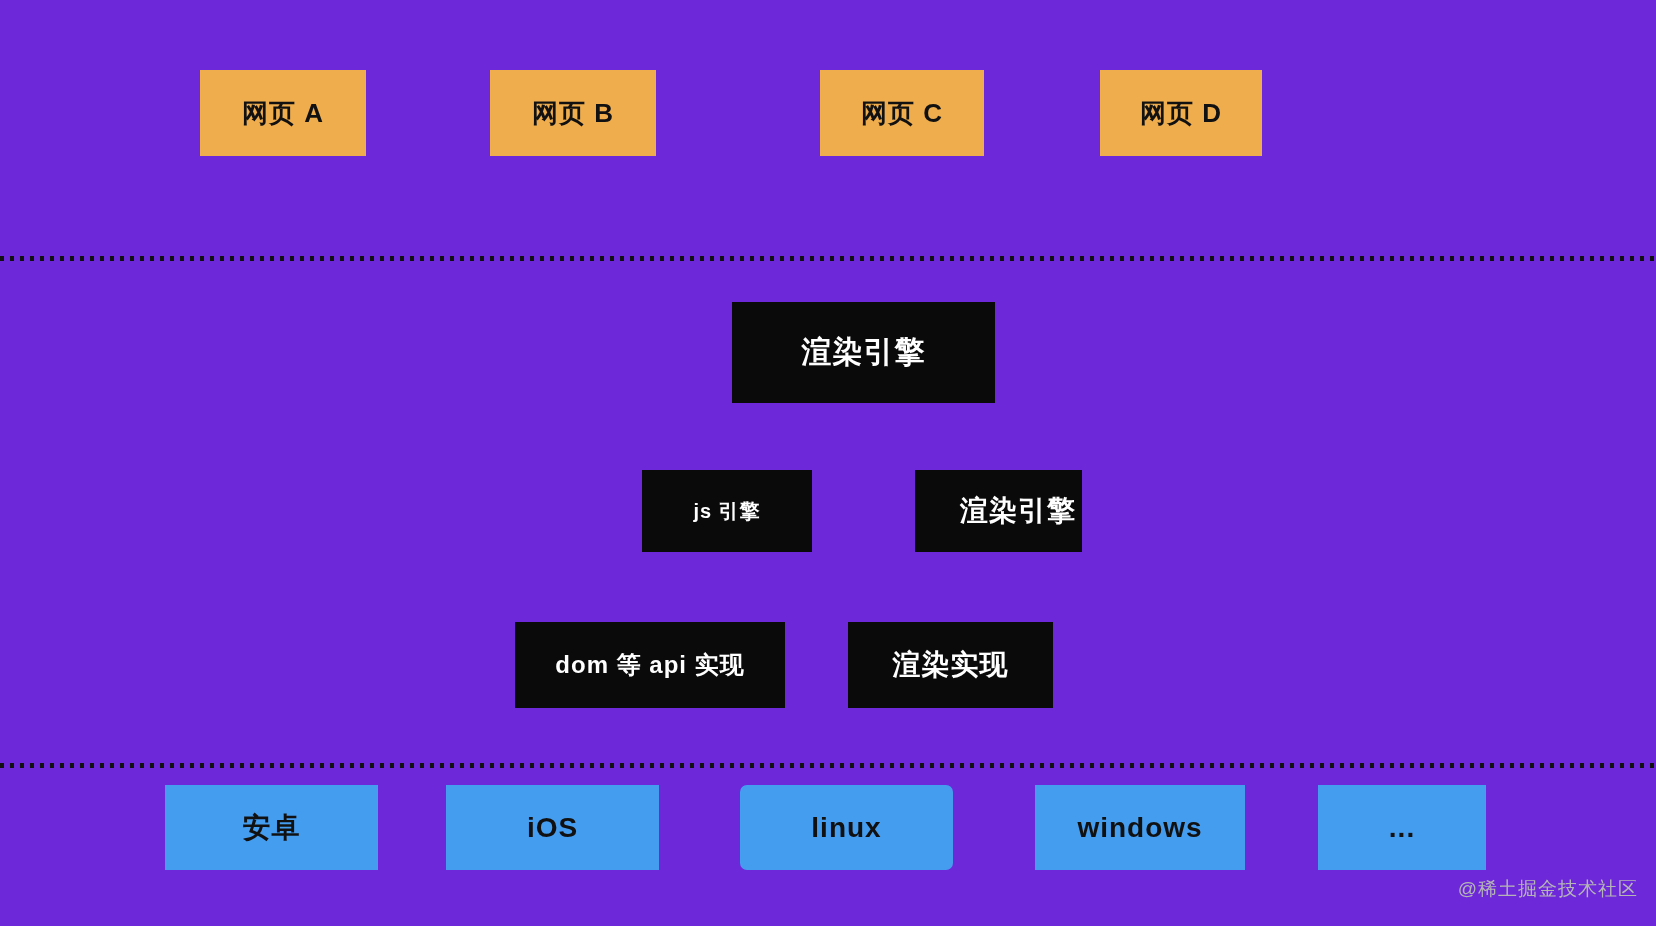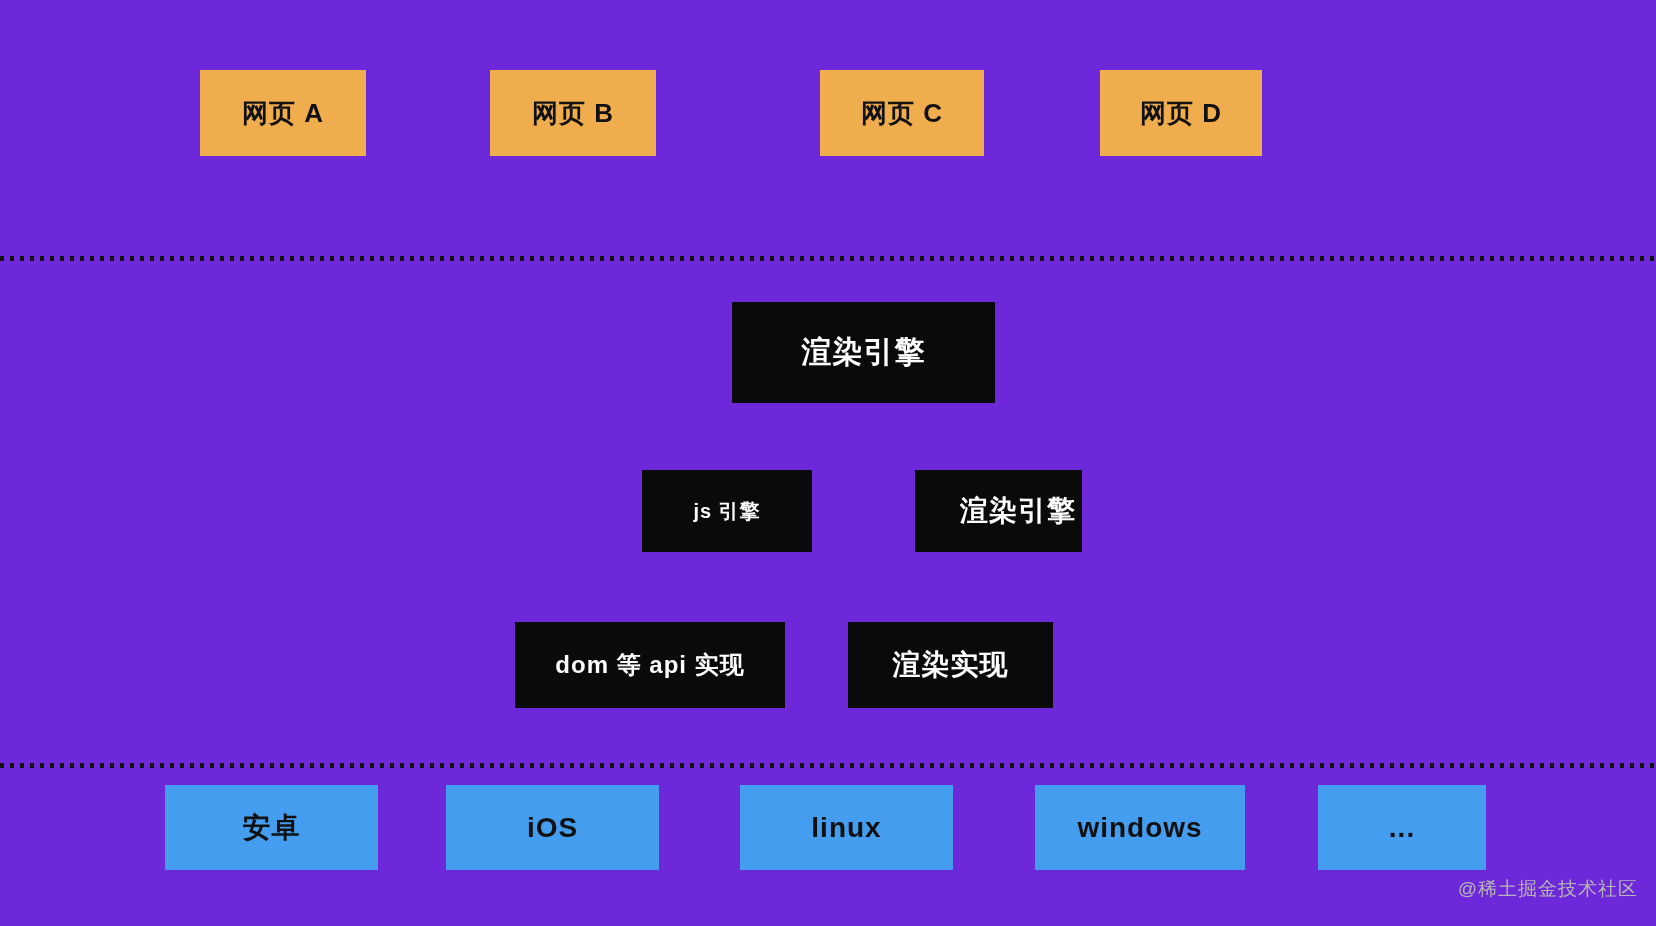--- a/index.html
+++ b/index.html
@@ -66,21 +66,21 @@
   .box-render-impl    { left: 848px; top: 622px; width: 205px; height: 86px; font-size: 28px; }
 
   
   .os-box {
     background: var(--os-box, #459df0);
     color: var(--box-text, #111111);
     font-size: 28px;
   }
   .box-os-android { left: 165px;  top: 785px; width: 213px; height: 85px; }
   .box-os-ios     { left: 446px;  top: 785px; width: 213px; height: 85px; }
-  .box-os-linux   { left: 740px;  top: 785px; width: 213px; height: 85px; }
+  .box-os-linux   { left: 740px;  top: 785px; width: 213px; height: 85px; border-radius: 7px; }
   .box-os-windows { left: 1035px; top: 785px; width: 210px; height: 85px; }
   .box-os-more    { left: 1318px; top: 785px; width: 168px; height: 85px; }
 
   .watermark {
     position: absolute;
     right: 18px;
     top: 876px;
     font-size: 19px;
     font-weight: 400;
     letter-spacing: 1px;

